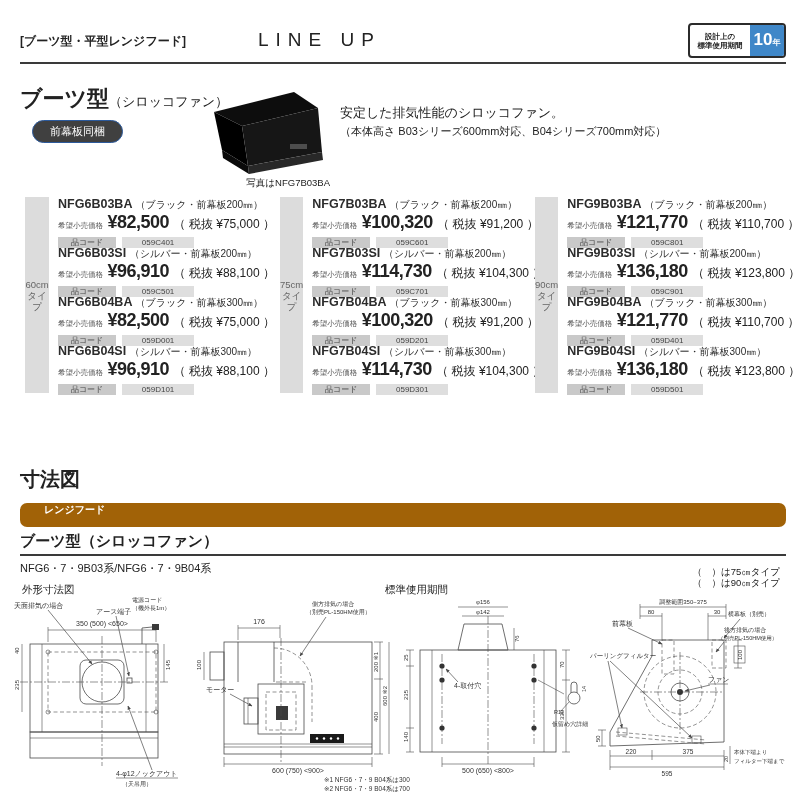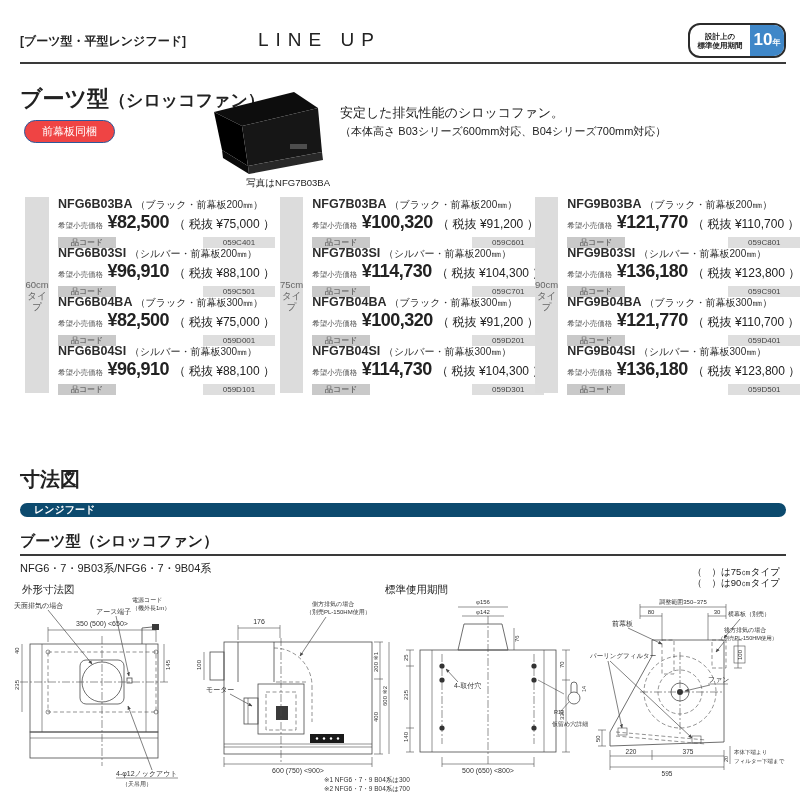--- a/index.html
+++ b/index.html
@@ -2,57 +2,57 @@
 <html><head>
 <meta charset="utf-8">
 <style>
   html,body{margin:0;padding:0;}
   body{width:800px;height:800px;position:relative;background:#fff;color:#333;
        font-family:"Liberation Sans","DejaVu Sans",sans-serif;overflow:hidden;}
   .abs{position:absolute;}
   
   .hdr-cat{left:20px;top:33px;font-size:12px;font-weight:bold;color:#222;}
   .hdr-lineup{left:258px;top:29px;font-size:19px;letter-spacing:7px;color:#222;}
-  .badge10{left:688px;top:23px;width:98px;height:35px;border:2px solid #2b2b2b;border-radius:12px;
+  .badge10{left:688px;top:23px;width:98px;height:35px;border:2px solid #2b2b2b;border-radius:4px;
            display:flex;overflow:hidden;background:#fff;box-sizing:border-box;}
   .badge10-l{flex:1;display:flex;flex-direction:column;justify-content:center;align-items:center;
              font-size:7.5px;font-weight:bold;color:#222;line-height:9px;}
   .badge10-r{width:34px;background:#3f87c8;color:#fff;display:flex;align-items:baseline;
              justify-content:center;padding-top:6px;}
   .badge10-num{font-size:17px;font-weight:bold;line-height:17px;}
   .badge10-unit{font-size:8px;font-weight:bold;}
   .hdr-line{left:20px;top:62px;width:766px;height:2px;background:#3a3a3a;}
   
   .intro-title{left:20px;top:84px;font-size:22px;font-weight:bold;color:#222;}
-  .intro-title .sub{font-size:17px;font-weight:bold;}
-  .intro-badge{left:24px;top:120px;background:#ef4444;color:#fff;font-size:11px;
+  .intro-title .sub{font-size:13px;font-weight:normal;}
+  .intro-badge{left:32px;top:120px;background:#404040;color:#fff;font-size:11px;
                padding:3px 17px;border-radius:13px;border:1px solid #2c5a9c;}
   .hood-caption{left:198px;top:177px;width:132px;text-align:right;font-size:9.5px;color:#222;}
   .intro-desc1{left:340px;top:104px;font-size:13px;color:#222;}
   .intro-desc2{left:340px;top:124px;font-size:11px;color:#222;}
   
   .col{position:absolute;top:197px;width:250px;display:flex;}
   .col-side{width:29px;height:196px;background:#dcdcdc;display:flex;align-items:center;justify-content:center;}
   .col-side-in{font-size:9.5px;color:#666;text-align:center;line-height:11px;}
   .col-products{flex:1;padding-left:9px;}
   .product{height:49px;white-space:nowrap;}
   .p-name{font-size:12.5px;font-weight:bold;color:#2c2c2c;line-height:14px;}
   .p-variant{font-size:10px;font-weight:normal;}
   .p-price-row{line-height:21px;}
   .p-msrp{font-size:7.5px;color:#555;}
   .p-price{font-size:18px;font-weight:bold;color:#222;letter-spacing:-0.5px;}
   .p-tax{font-size:12px;color:#222;}
-  .p-code-row{display:flex;gap:12px;margin-top:1px;justify-content:space-between;}
+  .p-code-row{display:flex;gap:6px;margin-top:1px;}
   .chip{font-size:8px;color:#444;text-align:center;padding:1px 0;line-height:9px;}
   .chip1{background:#c9c9c9;width:58px;}
   .chip2{background:#dedede;width:72px;}
   
   .dim-title{left:20px;top:466px;font-size:20px;font-weight:bold;color:#222;}
-  .dim-bar{left:20px;top:503px;width:766px;height:14px;background:#0c4a6e;border-radius:7px;
-           color:#fff;font-size:10px;font-weight:bold;line-height:14px;padding-left:14px;box-sizing:border-box;}
+  .dim-bar{left:20px;top:503px;width:766px;height:24px;background:#a16207;border-radius:7px;
+           color:#fff;font-size:10px;font-weight:bold;line-height:14px;padding-left:24px;box-sizing:border-box;}
   .dim-sub{left:20px;top:532px;font-size:15px;font-weight:bold;color:#222;}
   .dim-subline{left:20px;top:554px;width:766px;height:2px;background:#3a3a3a;}
   .dim-series{left:20px;top:561px;font-size:11px;color:#222;}
   .dim-notes{right:20px;top:566px;text-align:right;font-size:9.5px;line-height:11px;color:#222;}
   .dt-a{left:22px;top:583px;font-size:10.5px;color:#222;}
   .dt-c{left:385px;top:583px;font-size:10.5px;color:#222;}
   
   svg text{fill:#333;}
   .t55{font-size:5.5px;}.t6{font-size:6px;}.t65{font-size:6.5px;}.t7{font-size:7px;}
   .mid{text-anchor:middle;}

